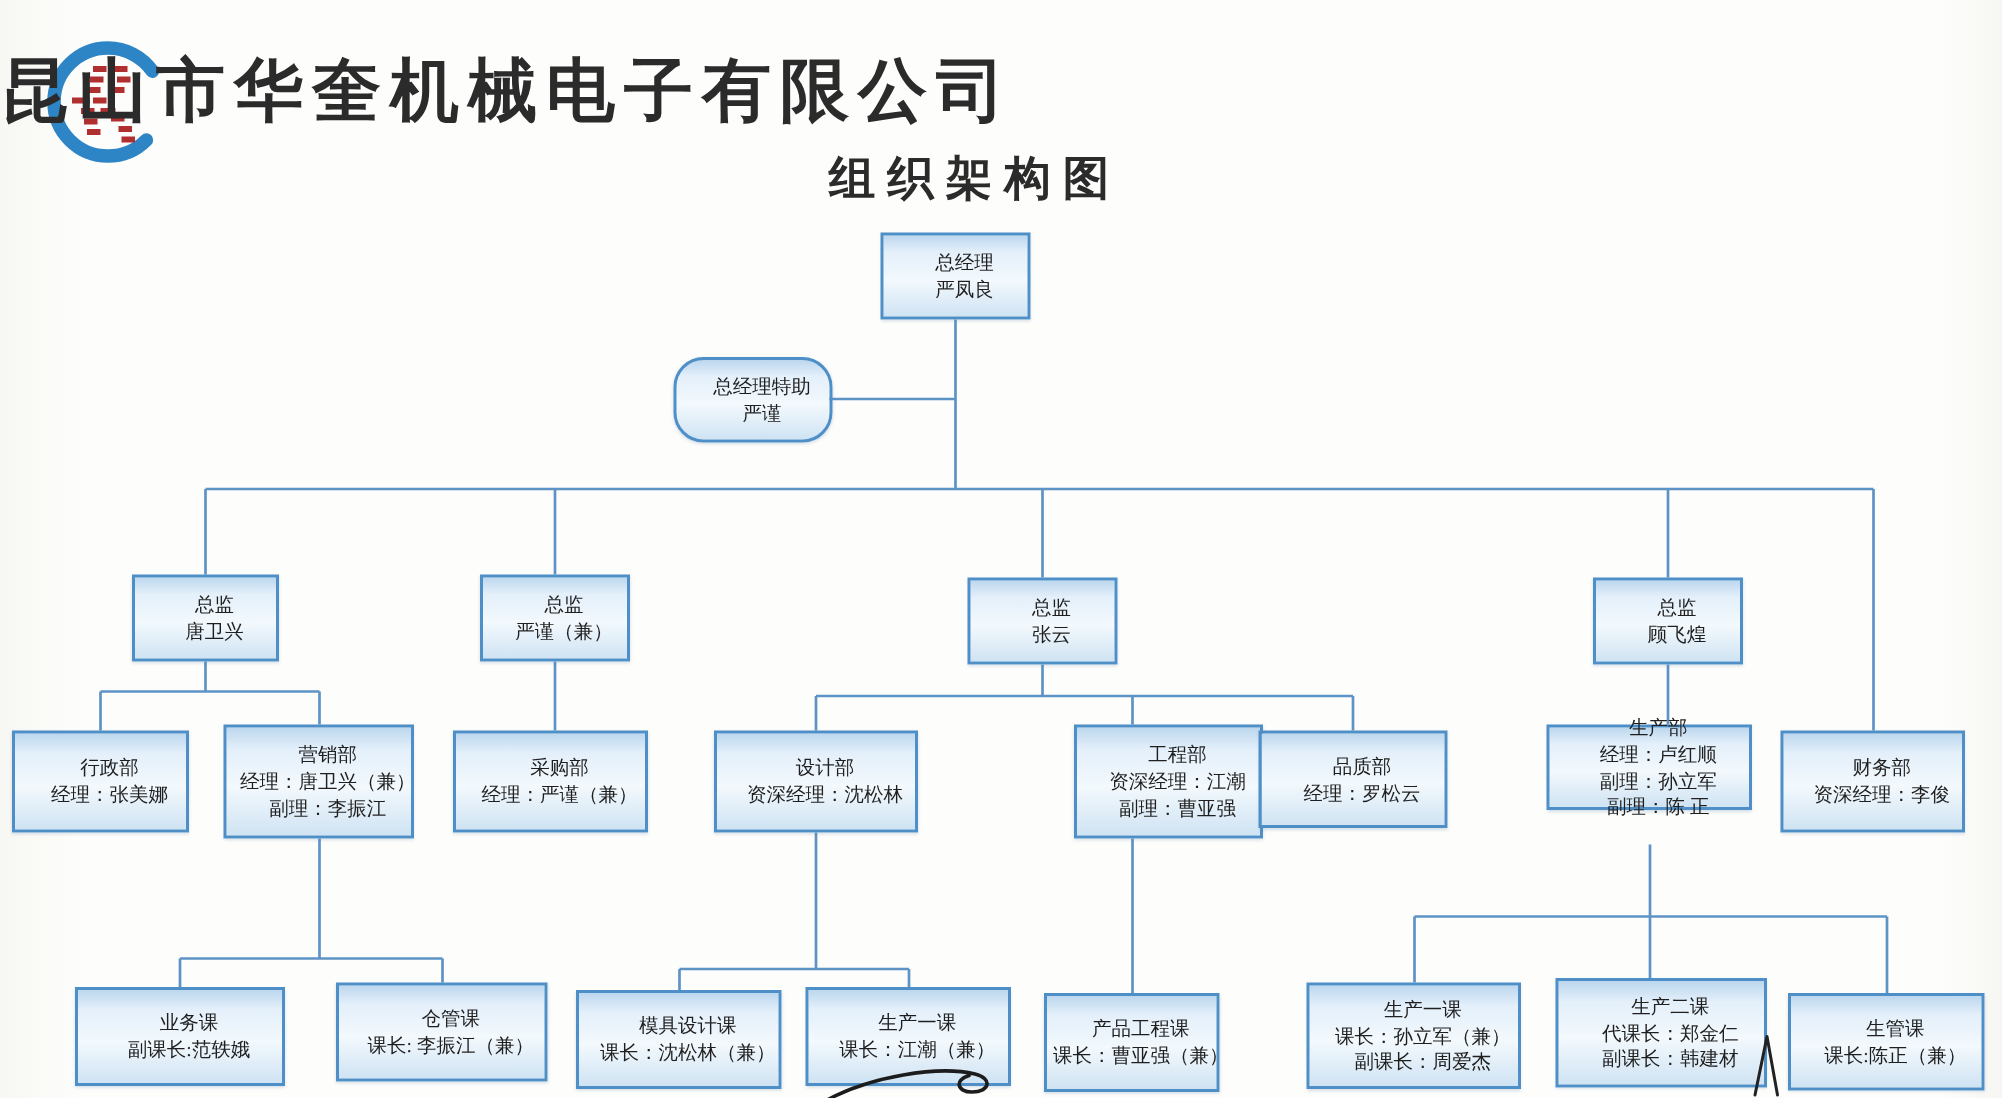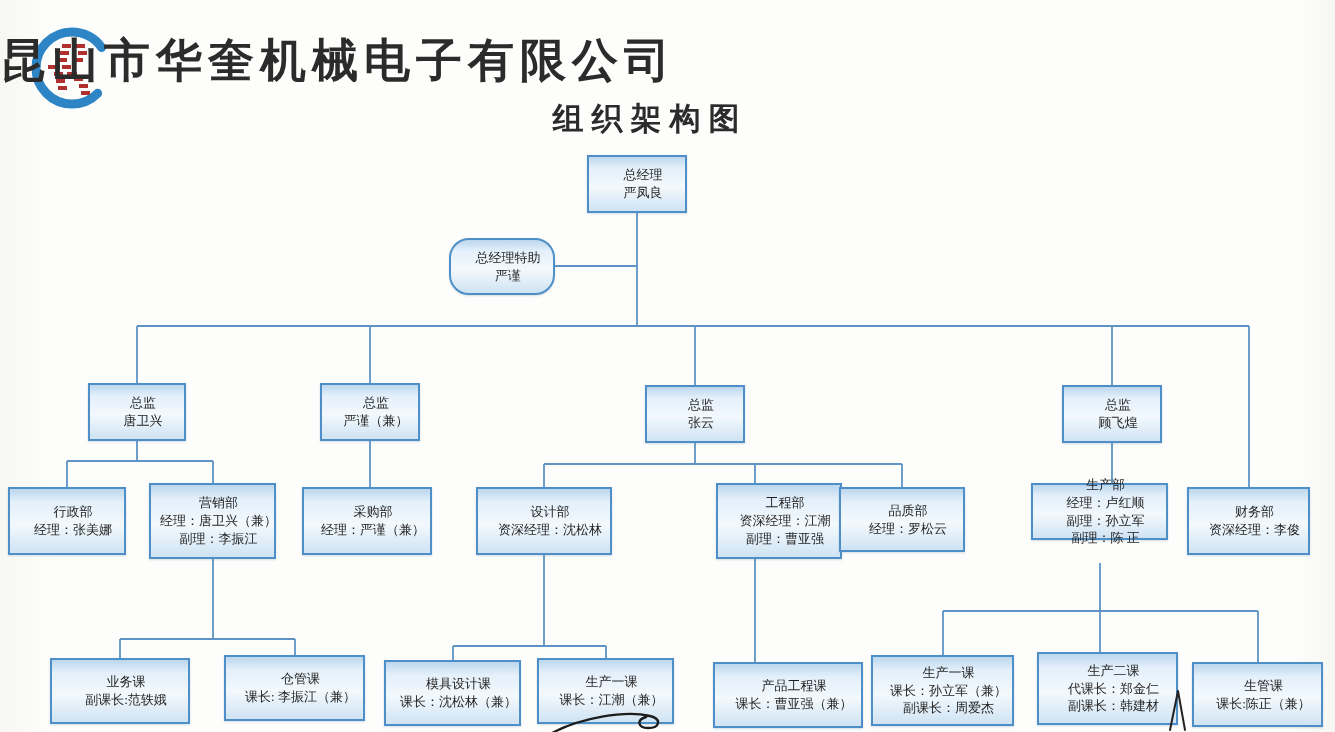--- a/index.html
+++ b/index.html
@@ -157,21 +157,21 @@
         <div class="nline">课长: 李振江（兼）</div>
       </div>
       <div class="node" style="left: 384px; top: 660px; width: 137px; height: 66px;">
         <div class="nline">模具设计课</div>
         <div class="nline">课长：沈松林（兼）</div>
       </div>
       <div class="node" style="left: 537px; top: 658px; width: 137px; height: 66px;">
         <div class="nline">生产一课</div>
         <div class="nline">课长：江潮（兼）</div>
       </div>
-      <div class="node" style="left: 713px; top: 662px; width: 150px; height: 66px;">
+      <div class="node" style="left: 696px; top: 662px; width: 117px; height: 66px;">
         <div class="nline">产品工程课</div>
         <div class="nline">课长：曹亚强（兼）</div>
       </div>
       <div class="node" style="left: 871px; top: 655px; width: 143px; height: 71px;">
         <div class="nline">生产一课</div>
         <div class="nline">课长：孙立军（兼）</div>
         <div class="nline">副课长：周爱杰</div>
       </div>
       <div class="node" style="left: 1037px; top: 652px; width: 141px; height: 73px;">
         <div class="nline">生产二课</div>

